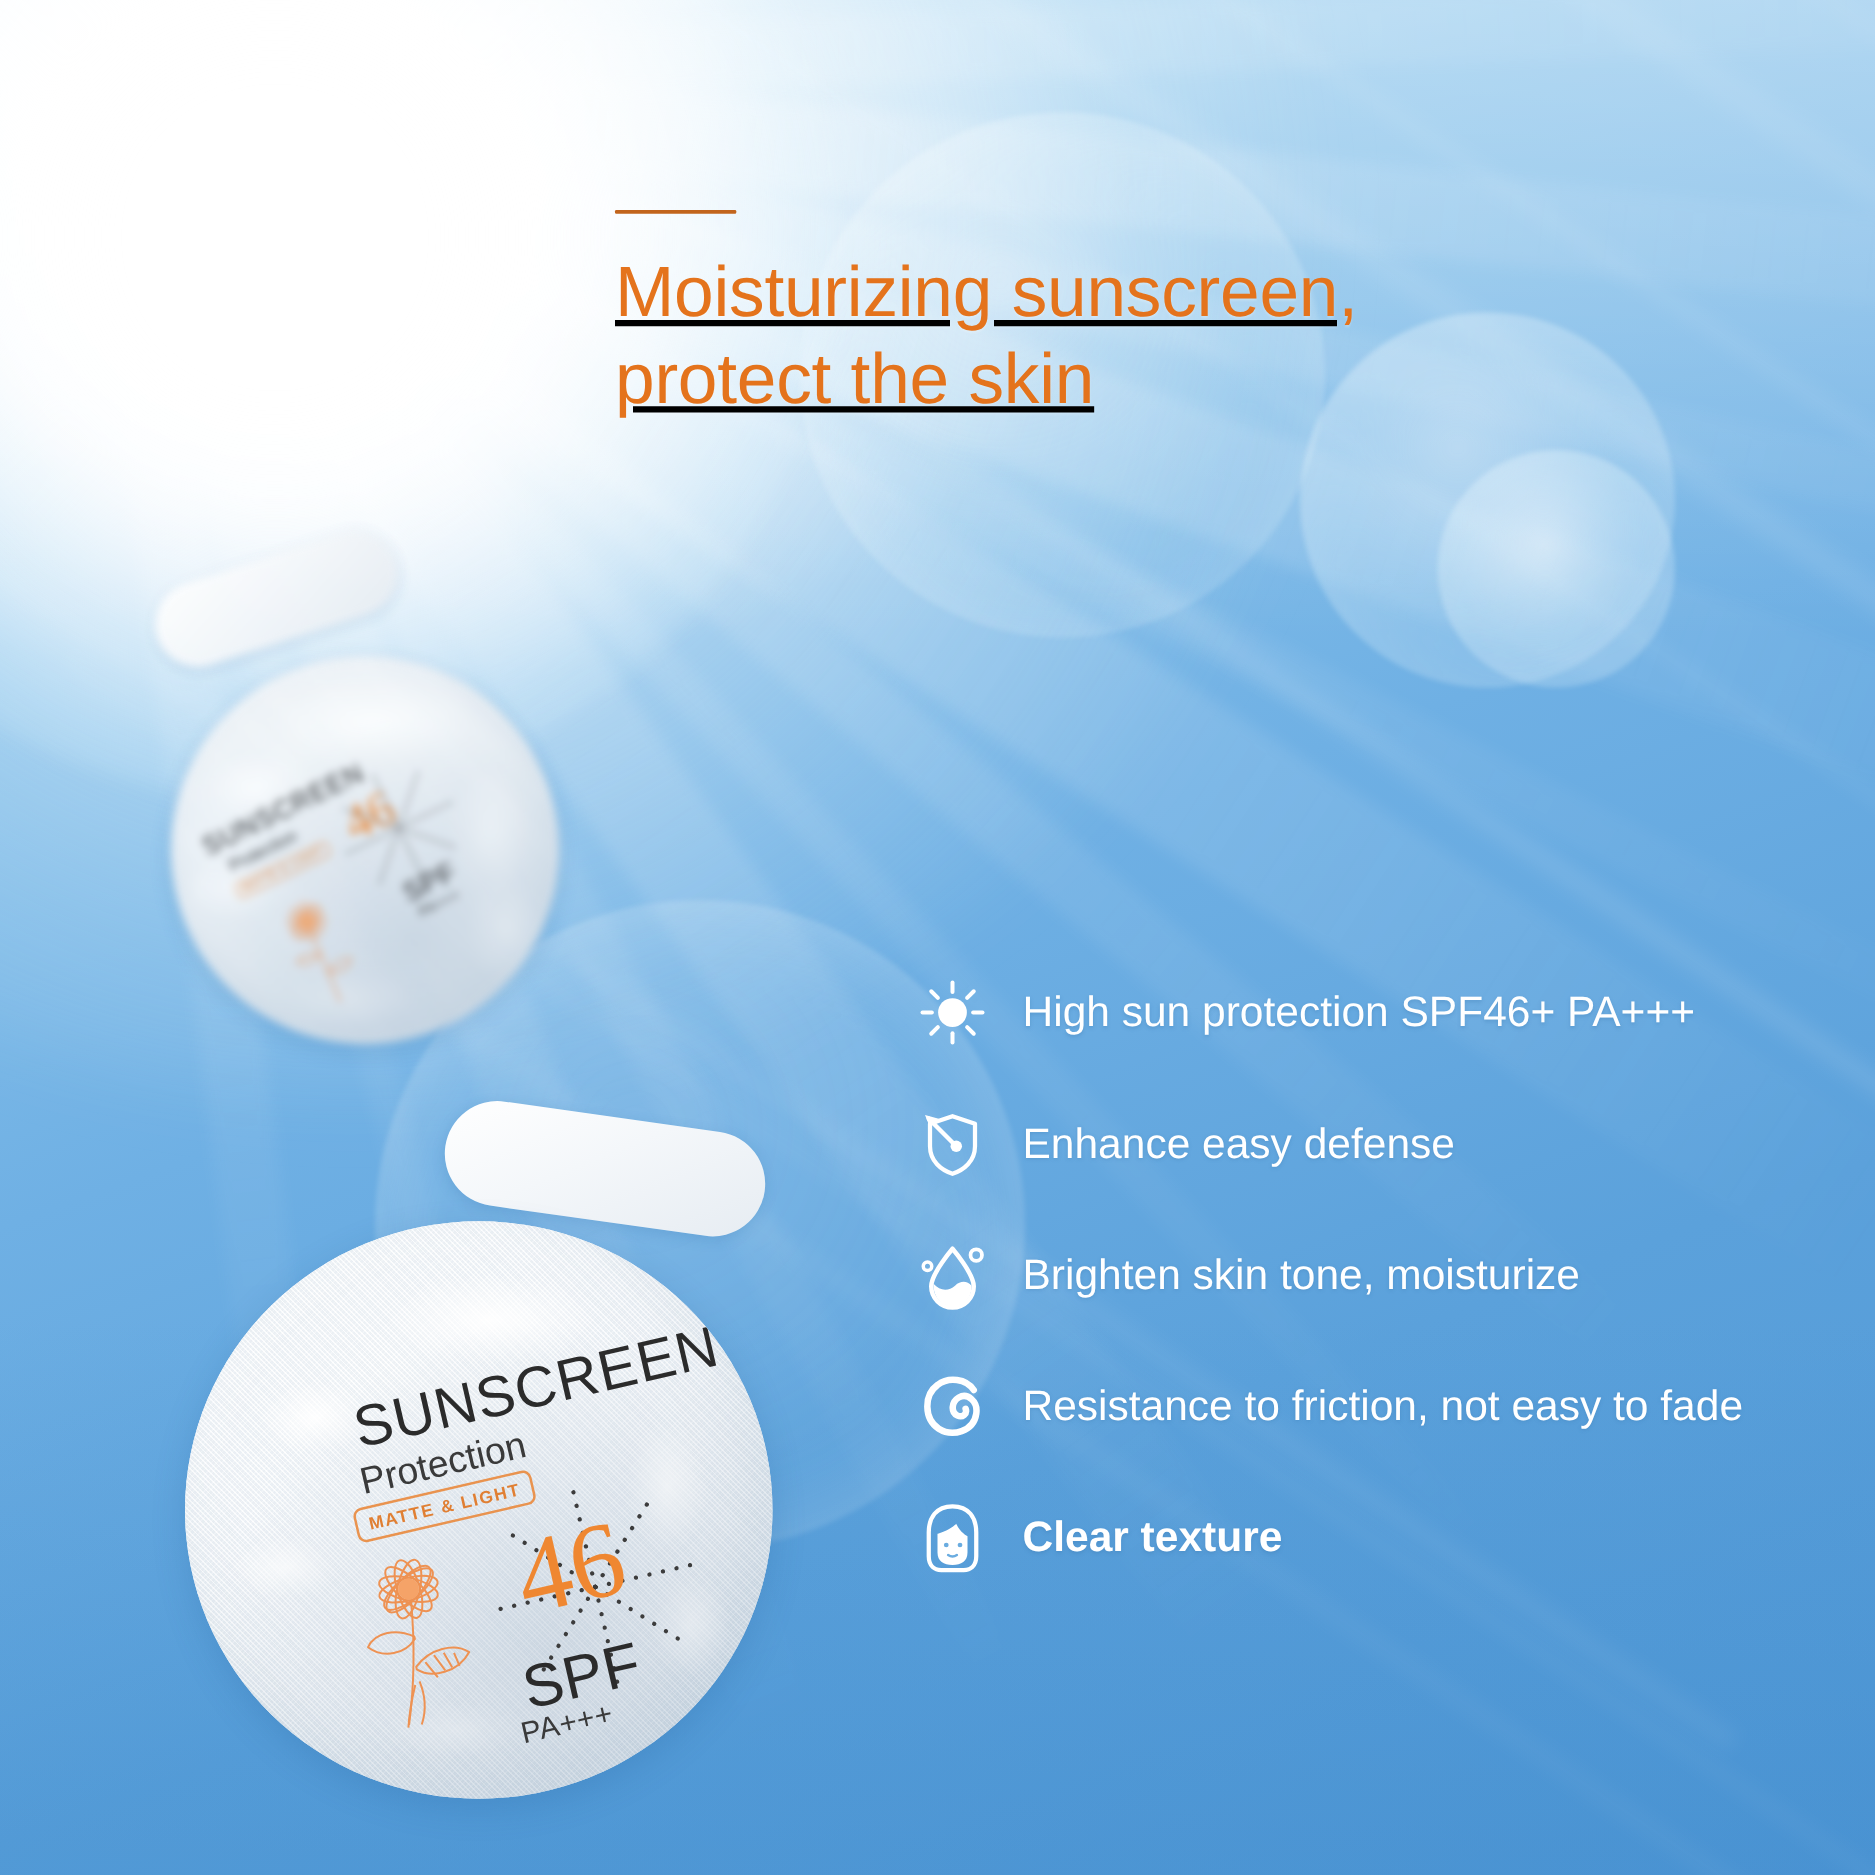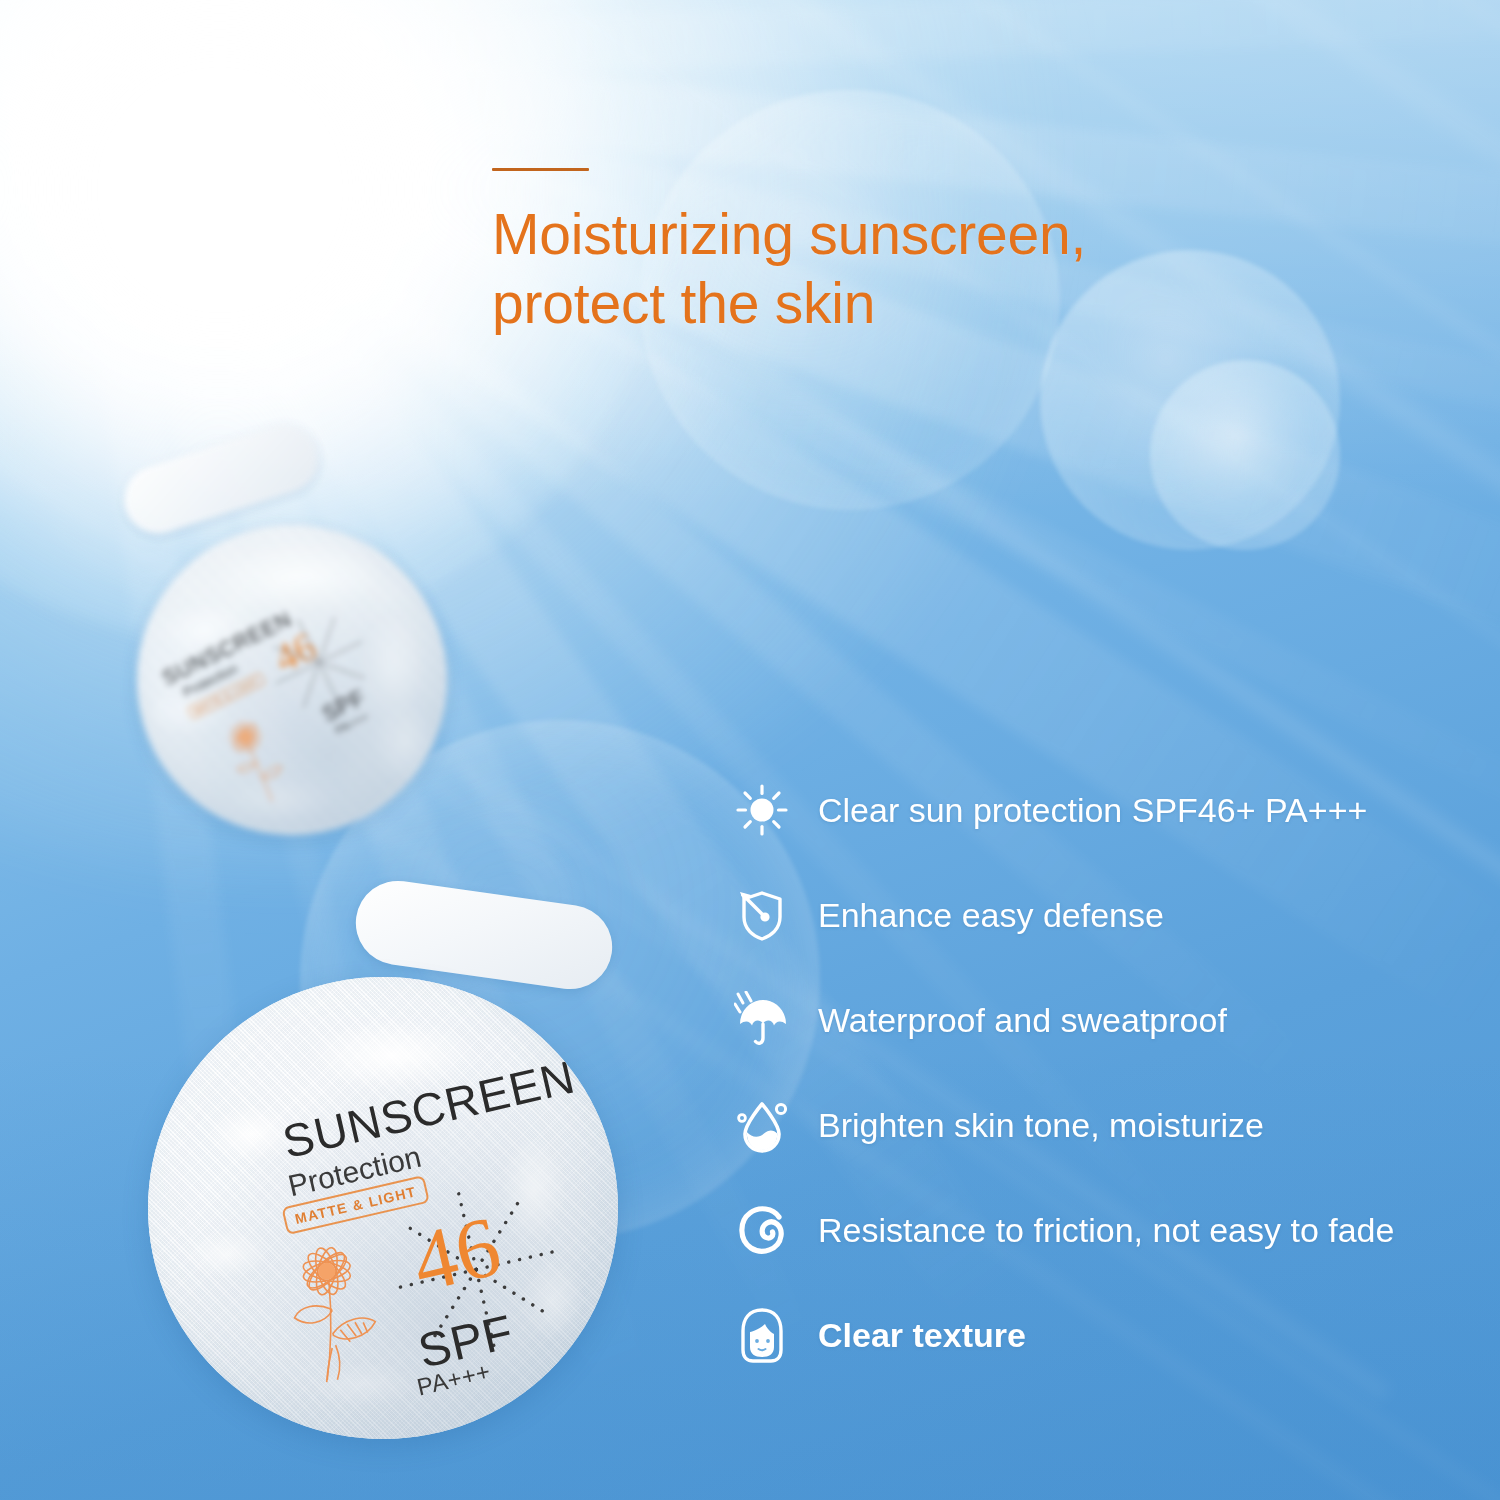--- a/index.html
+++ b/index.html
@@ -88,21 +88,21 @@
   
   .streaks{ position:absolute; inset:0; overflow:hidden; }
   .streak{
     position:absolute;
     transform-origin:0 0;
     background:linear-gradient(to bottom, rgba(255,255,255,0) 0%, rgba(255,255,255,.42) 50%, rgba(255,255,255,0) 100%);
     filter:blur(7px);
   }
 
   
-  .headline-block{ position:absolute; left:492px; top:168px; }
+  .headline-block{ position:absolute; left:492px; top:168px;text-decoration:underline; }
   .rule{
     width:97px; height:3px; background:#c2651d;
     margin-bottom:29px; border-radius:1px;
   }
   .headline{
     color:#e4731c;
     font-size:57px;
     line-height:69px;
     font-weight:400;
     letter-spacing:-.2px;
@@ -367,50 +367,35 @@
             <line x1="27" y1="43.5" x2="27" y2="51"></line>
             <line x1="3" y1="27" x2="10.5" y2="27"></line>
             <line x1="43.5" y1="27" x2="51" y2="27"></line>
             <line x1="10" y1="10" x2="15.3" y2="15.3"></line>
             <line x1="38.7" y1="38.7" x2="44" y2="44"></line>
             <line x1="44" y1="10" x2="38.7" y2="15.3"></line>
             <line x1="15.3" y1="38.7" x2="10" y2="44"></line>
           </g>
         </svg>
       </span>
-      <span class="feat-label">Clear sun protection SPF46+ PA+++</span>
+      <span class="feat-label">High sun protection SPF46+ PA+++</span>
     </div>
 
     <div class="feature">
       <span class="feat-icon">
         <svg width="54" height="58" viewBox="0 0 54 58">
           <path d="M27 7 L45 13 V31 C45 43 36 50 27 53 C18 50 9 43 9 31 V13 Z" fill="none" stroke="#fff" stroke-width="3.4" stroke-linejoin="round"></path>
           <line x1="8" y1="9" x2="30" y2="31" stroke="#fff" stroke-width="3.6" stroke-linecap="round"></line>
           <path d="M5 6 L16 9 L9 16 Z" fill="#fff"></path>
           <circle cx="30" cy="31" r="4.6" fill="#fff"></circle>
         </svg>
       </span>
       <span class="feat-label">Enhance easy defense</span>
     </div>
 
-    <div class="feature">
-      <span class="feat-icon">
-        <svg width="56" height="58" viewBox="0 0 56 58">
-          <path d="M6 33 C6 18.5 17.5 9 29 9 C40.5 9 52 18.5 52 33 C46.5 28.5 41.5 30.5 40 34.5
-                   C38.5 29.5 33 27.5 29 32.5 C25 27.5 19.5 29.5 18 34.5 C16.5 30.5 11.5 28.5 6 33 Z" fill="#fff"></path>
-          <path d="M29 33 V47 C29 52 24.5 54 21.5 50.5" fill="none" stroke="#fff" stroke-width="3.4" stroke-linecap="round"></path>
-          <g stroke="#fff" stroke-width="3" stroke-linecap="round">
-            <line x1="4" y1="3" x2="9" y2="12"></line>
-            <line x1="12" y1="1" x2="17" y2="10"></line>
-            <line x1="1" y1="13" x2="6" y2="21"></line>
-          </g>
-        </svg>
-      </span>
-      <span class="feat-label">Waterproof and sweatproof</span>
-    </div>
 
     <div class="feature">
       <span class="feat-icon">
         <svg width="56" height="58" viewBox="0 0 56 58">
           <path d="M28 8 C28 8 45 28 45 38 C45 47.5 37.4 55 28 55 C18.6 55 11 47.5 11 38 C11 28 28 8 28 8 Z" fill="none" stroke="#fff" stroke-width="3.6" stroke-linejoin="round"></path>
           <path d="M12.8 36 C18 42 25 42 30 37.5 C35 33 40 34 43.2 37.5
                    C43.8 47 36.6 54 28 54 C19.2 54 12.4 46.5 12.8 36 Z" fill="#fff"></path>
           <circle cx="47" cy="13" r="4.6" fill="none" stroke="#fff" stroke-width="3"></circle>
           <circle cx="8" cy="22" r="3.4" fill="none" stroke="#fff" stroke-width="2.8"></circle>
         </svg>

